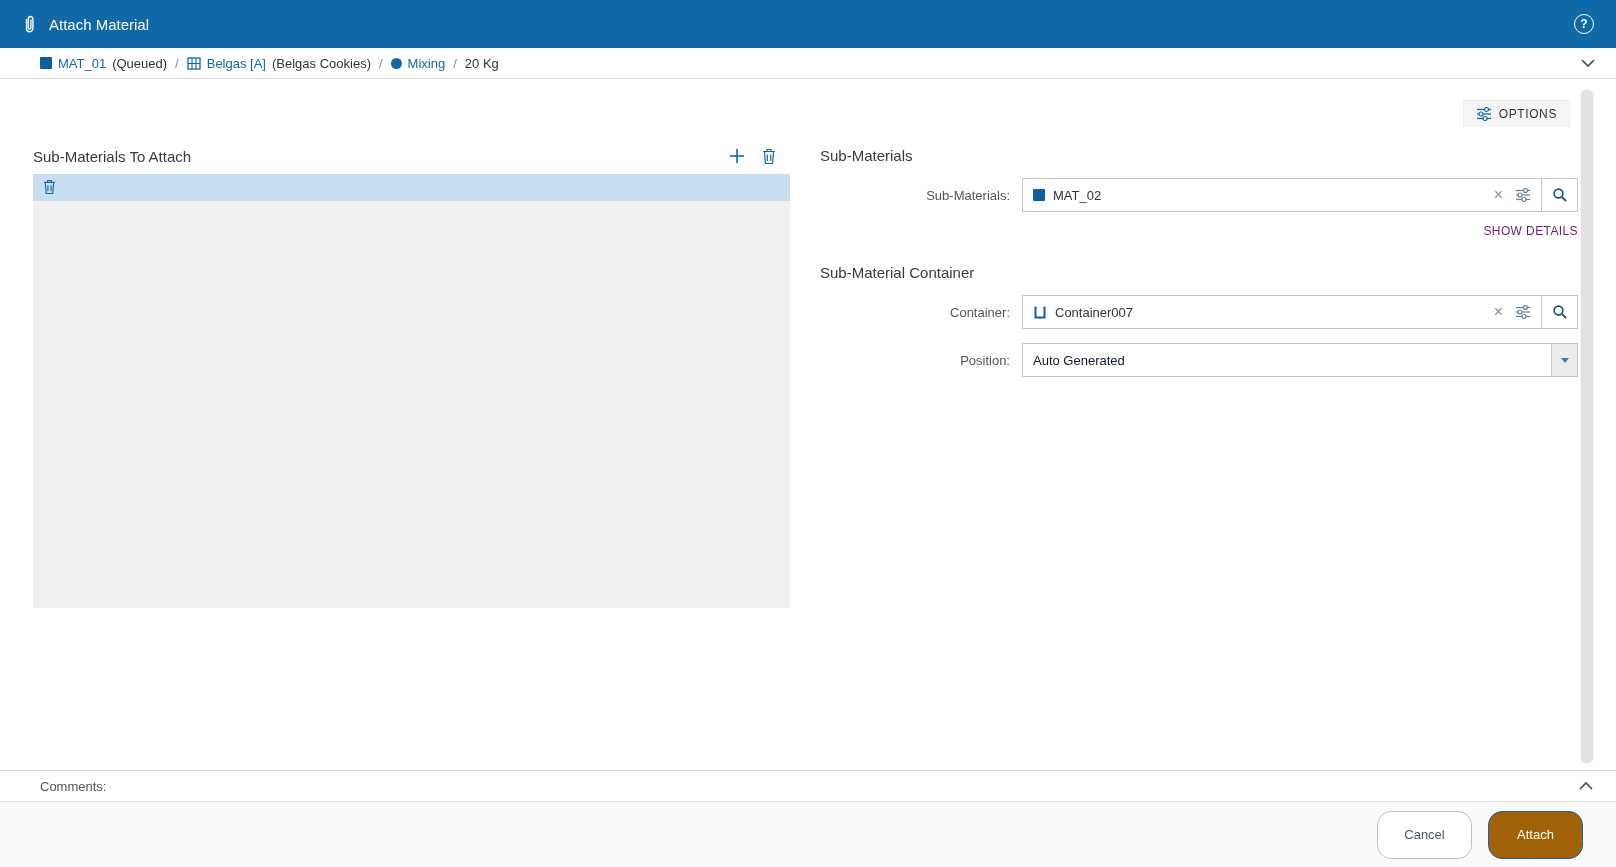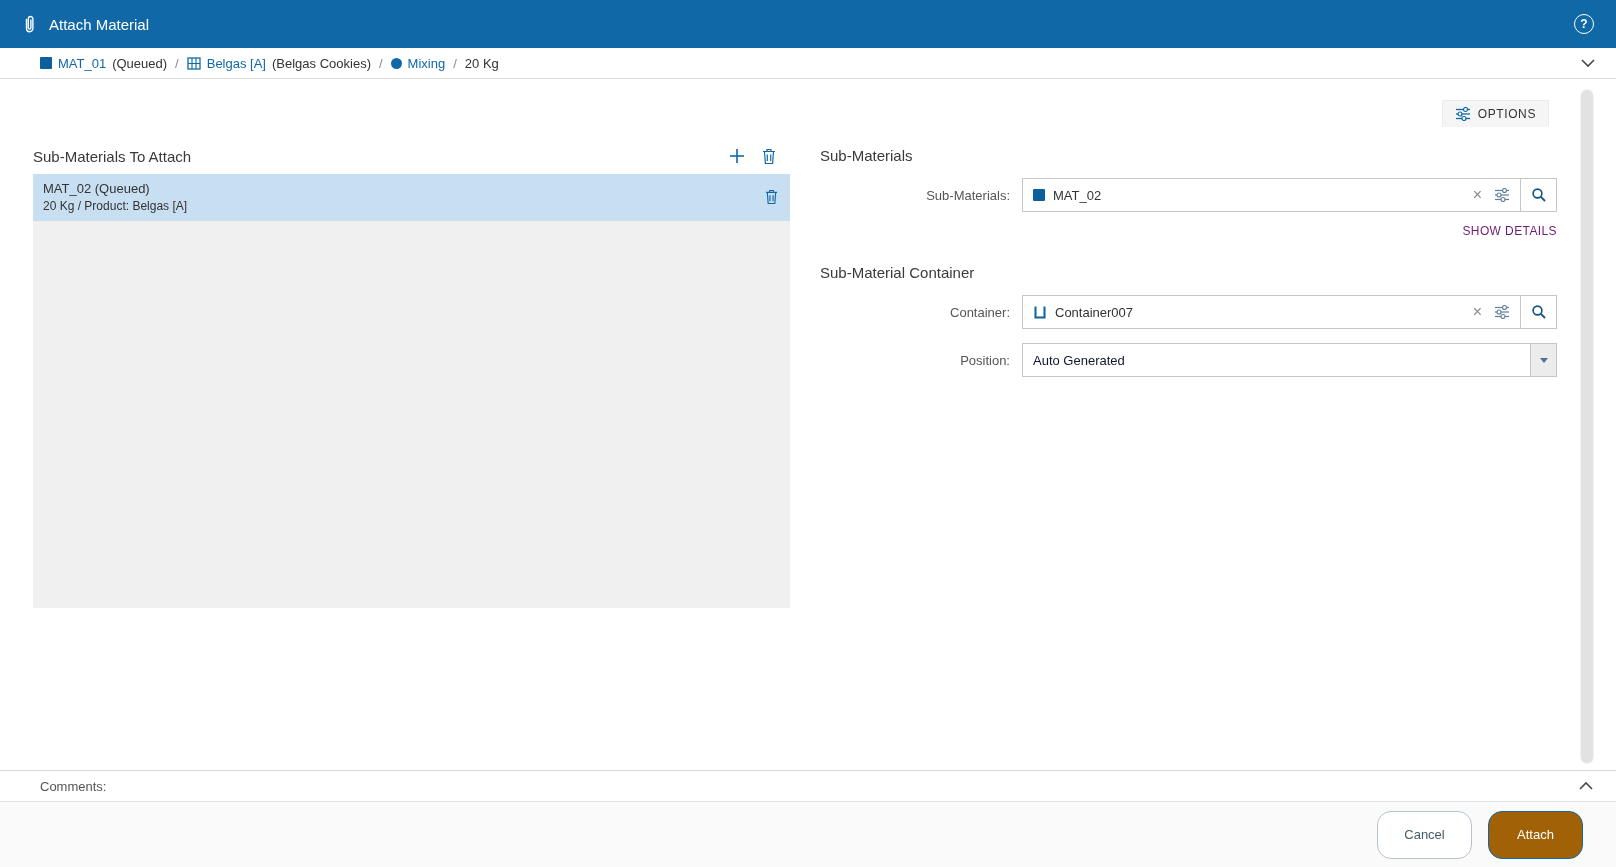--- a/index.html
+++ b/index.html
@@ -21,21 +21,21 @@
                 border-bottom:1px solid #dcdcdc; font-size:13px; flex:none; background:#fff; }
   .bc-item { display:flex; align-items:center; gap:6px; }
   .bc-link { color:#1068a7; text-decoration:none; }
   .bc-note { color:#333; }
   .bc-sep { color:#8a8a8a; margin:0 8px; }
   .sq-icon { width:12px; height:12px; background:#0e5f9e; border-radius:1px; display:inline-block; flex:none; }
   .circle-icon { width:11px; height:11px; background:#1068a7; border-radius:50%; display:inline-block; flex:none; }
   .bc-chevron { margin-left:auto; display:flex; align-items:center; }
 
   
-  .content { flex:1; position:relative; padding:0 59px 0 33px; background:#fff; }
+  .content { flex:1; position:relative; padding:0 38px 0 33px; background:#fff; }
 
   .options-tab-row { display:flex; justify-content:flex-end; margin-top:21px; height:27px; }
   .options-tab { display:flex; align-items:center; gap:7px; background:#f5f5f5; border:1px solid #ececec;
                  border-bottom:none; padding:0 12px; font-size:12px; color:#333; letter-spacing:0.6px; margin-right:8px; }
 
   .options-panel { margin-top:5px; height:143px; background:#f0f0f0; padding-top:26px; }
   .toggle-row { display:flex; align-items:flex-start; margin-bottom:24px; }
   .toggle-label { width:205px; padding-left:50px; text-align:right; color:#555; font-size:13px; line-height:19px; }
   .toggle { width:36px; height:19px; border:1px solid #7ba2c4; background:#f4f8fb; border-radius:10px;
             position:relative; margin-left:10px; flex:none; display:inline-block; }
@@ -175,24 +175,20 @@
             </span>
             <span class="icon-btn" data-interactable="true">
               <svg width="14" height="17" viewBox="0 0 14 17">
                   <path d="M1 3.5h12 M5 3.5V1.5h4v2 M2.5 3.5l.9 12h7.2l.9-12 M5.3 6.5v6.5 M8.7 6.5v6.5" fill="none" stroke="#1068a7" stroke-width="1.2"></path>
                 </svg>
             </span>
           </span>
         </div>
         <div class="listbox" data-interactable="false">
           <div class="list-row" data-interactable="true">
-            <div class="row-text">
-              <div class="row-line1" data-interactable="false">MAT_02 (Queued)</div>
-              <div class="row-line2" data-interactable="false">20 Kg / Product: Belgas [A]</div>
-            </div>
             <span class="row-trash" data-interactable="true">
               <svg width="13" height="16" viewBox="0 0 14 17">
                   <path d="M1 3.5h12 M5 3.5V1.5h4v2 M2.5 3.5l.9 12h7.2l.9-12 M5.3 6.5v6.5 M8.7 6.5v6.5" fill="none" stroke="#1068a7" stroke-width="1.2"></path>
                 </svg>
             </span>
           </div>
         </div>
       </section>
 
       <section class="right-col" data-interactable="false">

